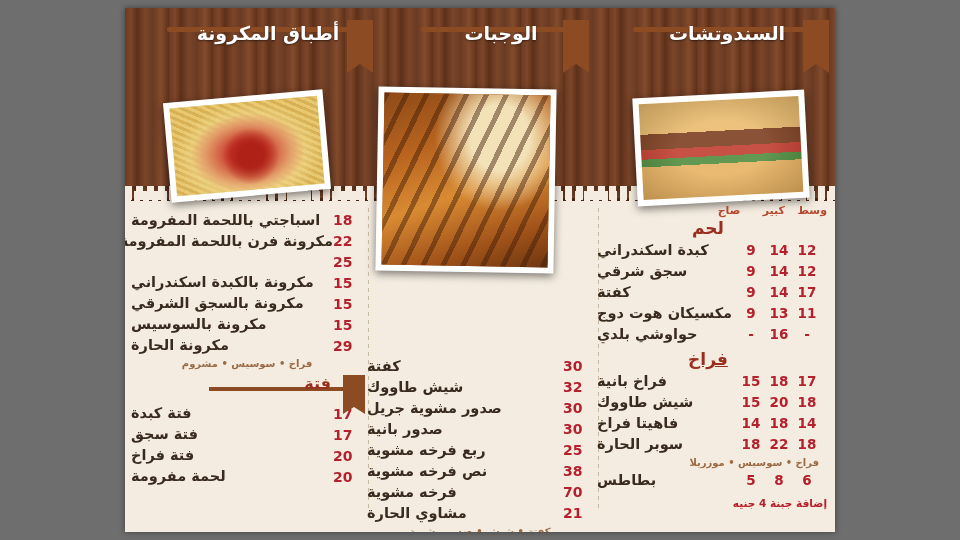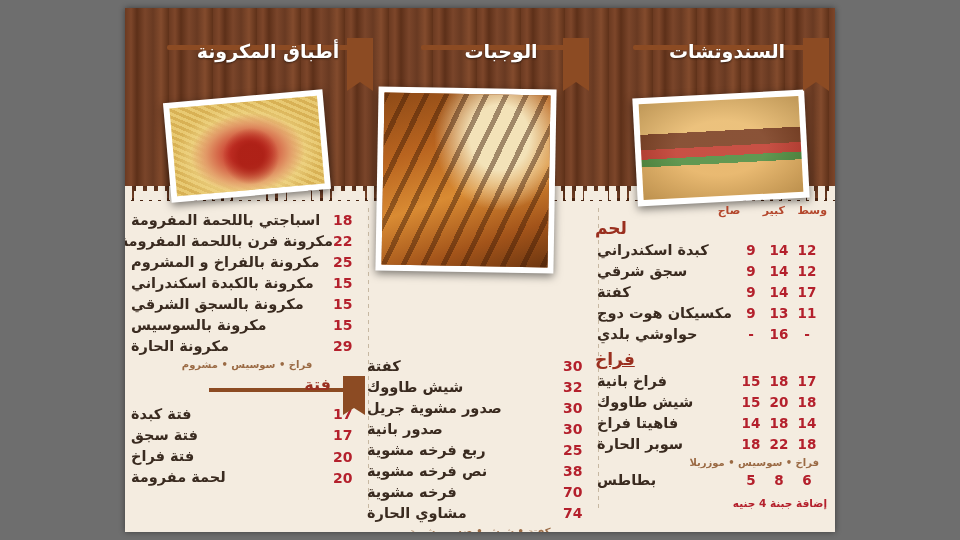--- a/index.html
+++ b/index.html
@@ -36,21 +36,21 @@
     position:absolute;left:0;top:183px;width:710px;height:18px;
     background:#f4ece0;
     -webkit-mask-image:repeating-linear-gradient(90deg,#000 0 6px,transparent 6px 9px);
   }
   .torn2{
     position:absolute;left:0;top:178px;width:710px;height:14px;
     background:repeating-linear-gradient(90deg,#f4ece0 0 7px,transparent 7px 11px);
   }
   
   .ribbon{
-    position:absolute;top:26px;height:34px;
+    position:absolute;top:8px;height:34px;
     display:flex;align-items:center;justify-content:center;
   }
   .ribbon .bar{
     position:absolute;top:11px;height:5px;background:#8c4b23;border-radius:2px;
   }
   .ribbon .tag{
     position:absolute;top:4px;width:26px;height:44px;background:#8c4b23;
   }
   .ribbon .tag:after{
     content:"";position:absolute;left:0;bottom:-9px;border-left:13px solid #8c4b23;
@@ -105,21 +105,21 @@
   .cols{position:absolute;left:0;top:196px;width:710px;height:330px;}
   .col{position:absolute;top:0;}
   .col-right{right:8px;width:232px;}
   .col-mid{right:240px;width:230px;}
   .col-left{right:470px;width:236px;}
   .divider{
     position:absolute;top:4px;width:1px;height:300px;
     background:repeating-linear-gradient(180deg,#c7b8a2 0 4px,transparent 4px 8px);
   }
   .sec-title{
-    color:#9a2f1f;font-weight:bold;font-size:17px;text-align:left;
+    color:#9a2f1f;font-weight:bold;font-size:17px;text-align:center;
     margin:0 6px 2px 0;
   }
   .colhead{
     display:flex;justify-content:flex-start;gap:14px;color:#b4472c;
     font-size:11px;font-weight:bold;margin:0 0 1px 0;padding-left:4px;
   }
   .row{
     display:flex;align-items:center;justify-content:space-between;
     font-size:14.5px;color:#3a2b20;font-weight:bold;line-height:1.45;
     padding:0 6px 0 2px;
@@ -300,40 +300,39 @@
         </div>
         <div class="row">
           <div class="price">38</div>
           <div class="name">نص فرخه مشوية</div>
         </div>
         <div class="row">
           <div class="price">70</div>
           <div class="name">فرخه مشوية</div>
         </div>
         <div class="row">
-          <div class="price">74</div>
+          <div class="price">21</div>
           <div class="name">مشاوي الحارة</div>
         </div>
         <div class="note">كفتة • شيش • صدور مشوية</div>
 
       </div>
 
       <div class="col col-left">
         <div style="height:6px;"></div>
         <div class="row">
           <div class="price">18</div>
           <div class="name">اسباجتي باللحمة المفرومة</div>
         </div>
         <div class="row">
           <div class="price">22</div>
           <div class="name">مكرونة فرن باللحمة المفرومة</div>
         </div>
         <div class="row">
           <div class="price">25</div>
-          <div class="name">مكرونة بالفراخ و المشروم</div>
         </div>
         <div class="row">
           <div class="price">15</div>
           <div class="name">مكرونة بالكبدة اسكندراني</div>
         </div>
         <div class="row">
           <div class="price">15</div>
           <div class="name">مكرونة بالسجق الشرقي</div>
         </div>
         <div class="row">

